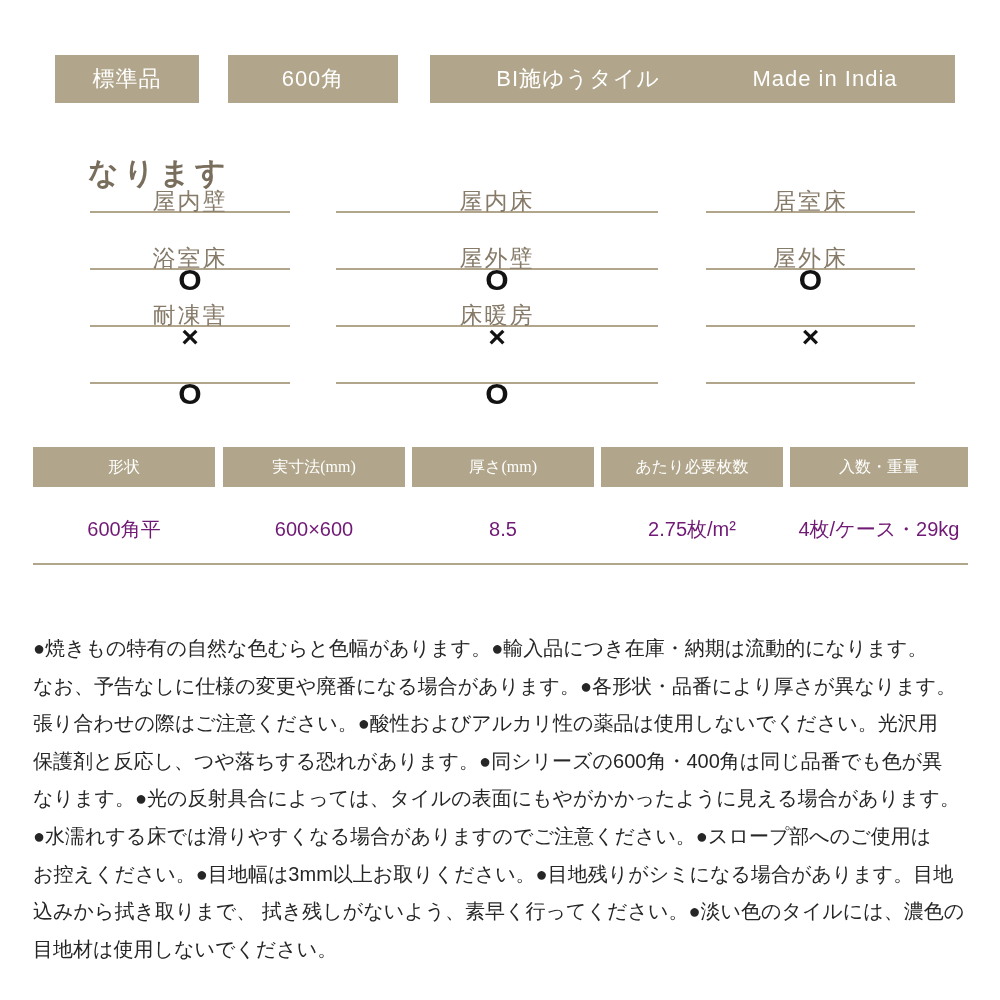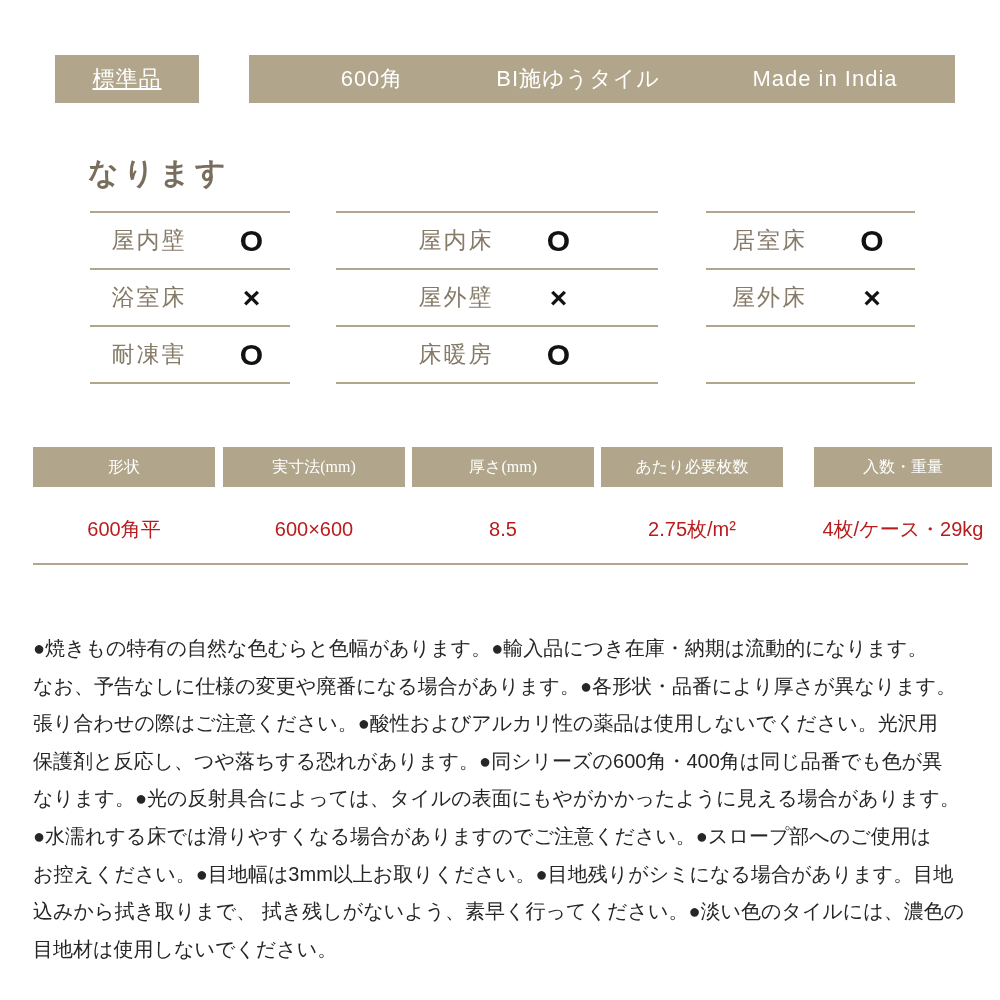--- a/index.html
+++ b/index.html
@@ -24,22 +24,22 @@
     top: 55px;
     height: 48px;
     background: #b1a68b;
     color: #ffffff;
     display: flex;
     align-items: center;
     justify-content: center;
     font-size: 22px;
     letter-spacing: 1px;
   }
-  .badge-1 { left: 55px;  width: 144px; text-decoration: underline; }
-  .badge-2 { left: 249px; width: 170px; padding-left: 38px; }
+  .badge-1 { left: 55px;  width: 144px; }
+  .badge-2 { left: 228px; width: 170px; }
   .badge-3 { left: 430px; width: 248px; padding-left: 24px; }
   .badge-4 { left: 695px; width: 260px; }
 
   
   .usage-title {
     position: absolute;
     left: 88px;
     top: 153px;
     font-size: 30px;
     font-weight: 700;
@@ -54,20 +54,21 @@
   .ucol-1 { left: 90px;  width: 200px; }
   .ucol-2 { left: 336px; width: 322px; }
   .ucol-3 { left: 706px; width: 209px; }
   .urow {
     height: 55px;
     border-bottom: 2px solid #b1a68b;
     display: flex;
     align-items: center;
     justify-content: center;
     gap: 48px;
+    flex-direction: column;
   }
   .ulabel {
     font-size: 23px;
     color: #867a68;
     letter-spacing: 2px;
     white-space: nowrap;
   }
   .usym {
     font-size: 30px;
     font-weight: 700;
@@ -90,32 +91,32 @@
     align-items: center;
     justify-content: center;
     white-space: nowrap;
     font-family: Liberation Serif, serif;
   }
   .scell-v {
     position: absolute;
     top: 500px;
     height: 58px;
     width: 182px;
-    color: #b91c1c;
+    color: #701a75;
     font-size: 20px;
     display: flex;
     align-items: center;
     justify-content: center;
     white-space: nowrap;
   }
   .scol-1 { left: 33px; }
   .scol-2 { left: 223px; }
   .scol-3 { left: 412px; }
   .scol-4 { left: 601px; }
-  .scol-5 { left: 814px; width: 178px; }
+  .scol-5 { left: 790px; width: 178px; }
   .spec-bottom {
     position: absolute;
     left: 33px;
     top: 563px;
     width: 935px;
     height: 2px;
     background: #b1a68b;
   }
 
   

